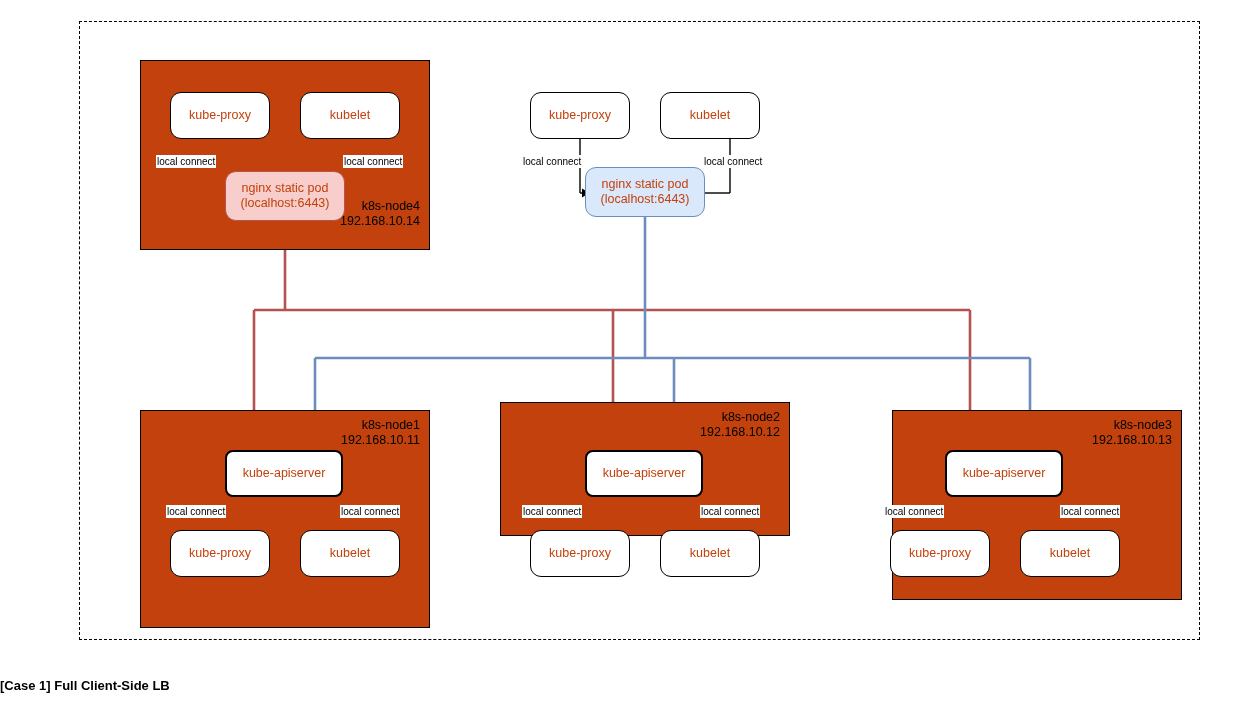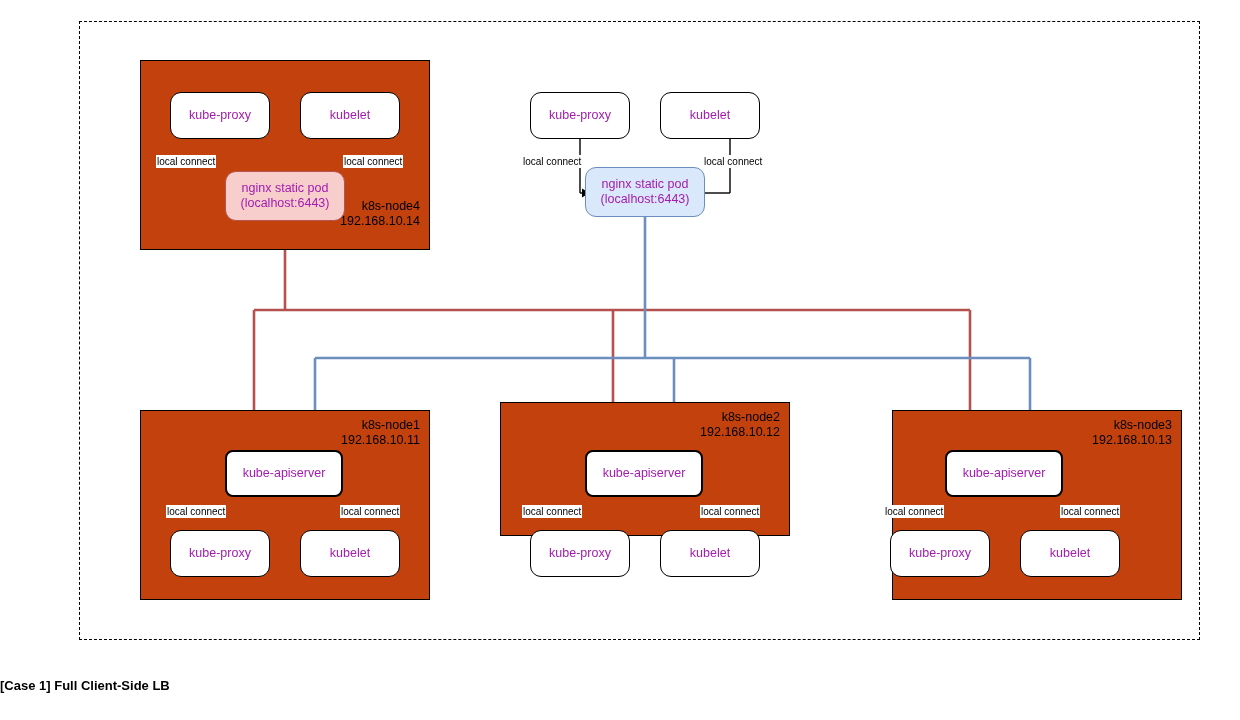--- a/index.html
+++ b/index.html
@@ -54,21 +54,21 @@
   
   .comp {
     position: absolute;
     box-sizing: border-box;
     display: flex;
     align-items: center;
     justify-content: center;
     text-align: center;
     font-size: 12.5px;
     line-height: 15px;
-    color: #a21caf;
+    color: #c2410c;
     background: #ffffff;
     border: 1.3px solid #000000;
     border-radius: 11px;
     white-space: pre-line;
   }
   .comp.apiserver {
     border: 2.6px solid #000000;
     border-radius: 8px;
   }
   .comp.pod-red {
@@ -199,21 +199,21 @@
   <div class="edge-label" style="left:156px; top:155px;">local connect</div>
   <div class="edge-label" style="left:343px; top:155px;">local connect</div>
 
   <div class="comp" style="left:530px; top:92px; width:100px; height:47px;">kube-proxy</div>
   <div class="comp" style="left:660px; top:92px; width:100px; height:47px;">kubelet</div>
   <div class="comp pod-blue" style="left:585px; top:167px; width:120px; height:50px;">nginx static pod
 (localhost:6443)</div>
   <div class="edge-label" style="left:522px; top:155px;">local connect</div>
   <div class="edge-label" style="left:703px; top:155px;">local connect</div>
 
-  <div class="node-box" style="left:140px; top:410px; width:290px; height:190px;">
+  <div class="node-box" style="left:140px; top:410px; width:290px; height:218px;">
     <div class="node-meta bottom-meta">
       <div>k8s-node1</div>
       <div>192.168.10.11</div>
     </div>
   </div>
   <div class="comp apiserver" style="left:225px; top:450px; width:118px; height:47px;">kube-apiserver</div>
   <div class="comp" style="left:170px; top:530px; width:100px; height:47px;">kube-proxy</div>
   <div class="comp" style="left:300px; top:530px; width:100px; height:47px;">kubelet</div>
   <div class="edge-label" style="left:166px; top:505px;">local connect</div>
   <div class="edge-label" style="left:340px; top:505px;">local connect</div>

